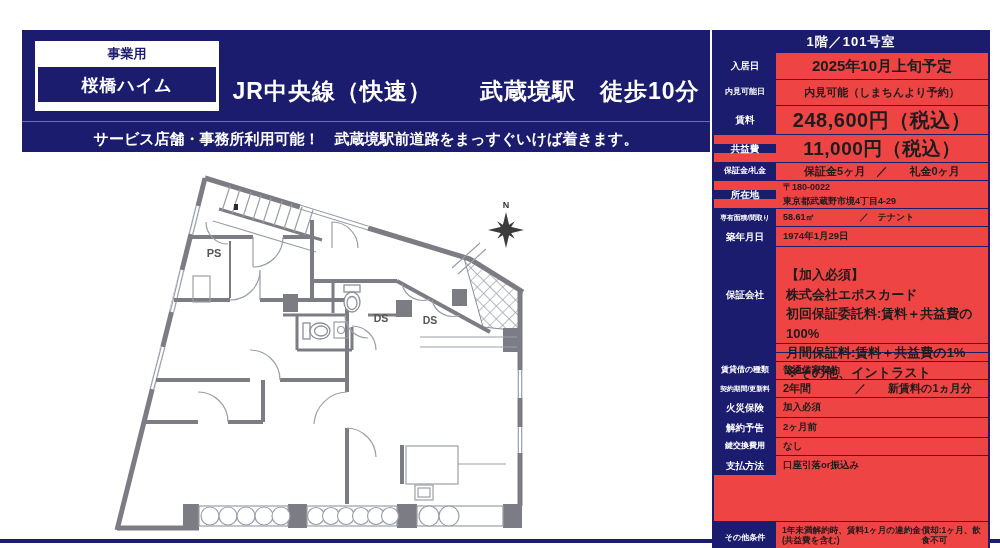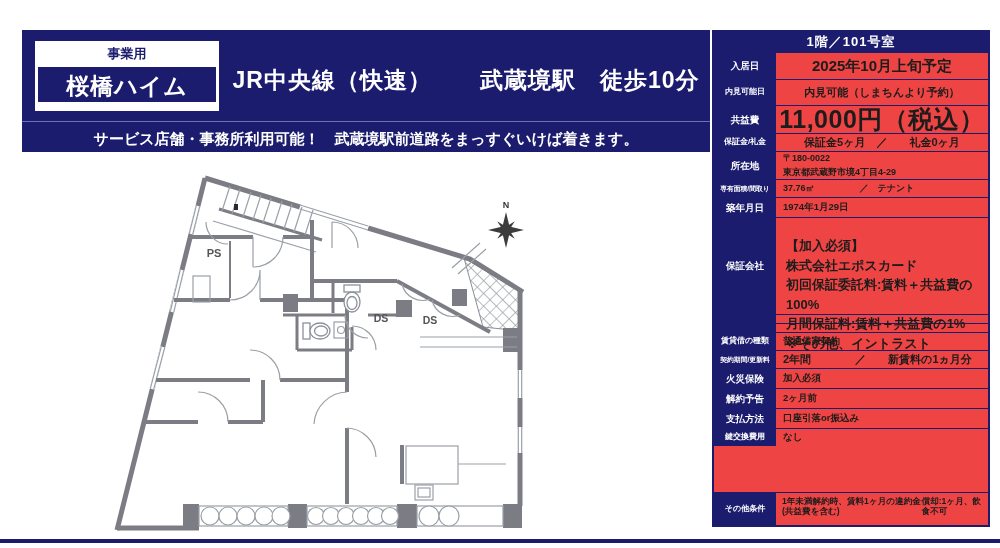--- a/index.html
+++ b/index.html
@@ -3,22 +3,22 @@
 <meta charset="utf-8">
 <style>
   html,body{margin:0;padding:0;background:#fff;}
   .page{position:relative;width:1000px;height:548px;background:#ffffff;overflow:hidden;
         font-family:"Liberation Sans","DejaVu Sans",sans-serif;}
   
   .header-block{position:absolute;left:22px;top:30px;width:688px;height:122px;background:#1b1c6e;}
   .badge-box{position:absolute;left:13px;top:11px;width:184px;height:70px;background:#ffffff;}
   .badge-top{height:26px;line-height:26px;text-align:center;color:#1b1c6e;font-weight:bold;font-size:13px;}
   .badge-name{margin:0 3px 3px 3px;height:35px;line-height:38px;background:#1b1c6e;color:#fff;
-              text-align:center;font-weight:bold;font-size:23px;letter-spacing:1px;}
-  .header-title{position:absolute;left:204px;right:4px;top:30px;height:40px;line-height:40px;
+              text-align:center;font-weight:bold;font-size:17px;letter-spacing:1px;}
+  .header-title{position:absolute;left:204px;right:4px;top:41px;height:40px;line-height:40px;
                 text-align:center;color:#fff;font-weight:bold;font-size:23px;letter-spacing:1px;}
   .header-divider{position:absolute;left:0;right:0;top:91px;height:1px;background:#6d6fae;}
   .header-sub{position:absolute;left:0;right:0;top:96px;height:26px;line-height:26px;text-align:center;
               color:#fff;font-weight:bold;font-size:15px;}
   
   .bottom-rule{position:absolute;left:0;top:539px;width:1000px;height:4px;background:#1b1c6e;}
   
   .floorplan{position:absolute;left:95px;top:162px;width:470px;height:382px;}
   
   .spec-table{position:absolute;left:712px;top:30px;width:278px;border:2px solid #1b1c6e;
@@ -27,36 +27,36 @@
   .trow:first-child{border-top:none;}
   .t-head{background:#1b1c6e;color:#fff;font-weight:bold;font-size:13px;display:flex;
           align-items:center;justify-content:center;letter-spacing:1px;}
   .lbl{width:62px;flex:0 0 62px;background:#1b1c6e;color:#fff;font-weight:bold;font-size:9.5px;
        display:flex;align-items:center;justify-content:center;text-align:center;line-height:1.05;}
   .lbl.sm{font-size:8px;}
   .lbl.xs{font-size:6.8px;}
   .val{flex:1;display:flex;align-items:center;justify-content:center;color:#1c1c1c;
        font-size:9.5px;font-weight:600;min-width:0;}
   .v-xl{font-size:20px;font-weight:bold;letter-spacing:0.5px;}
-  .v-xl2{font-size:25px;font-weight:bold;letter-spacing:0.5px;}
+  .v-xl2{font-size:19px;font-weight:bold;letter-spacing:0.5px;}
   .v-lg{font-size:15px;font-weight:bold;}
   .v-md{font-size:11px;font-weight:bold;}
   .v-left{justify-content:flex-start;padding-left:7px;}
   .v-addr{flex-direction:column;align-items:flex-start;justify-content:center;padding-left:7px;
           font-size:9px;font-weight:600;line-height:1.45;}
   .v-sub1{flex:0 0 84px;border-right:1px solid #1b1c6e;display:flex;align-items:center;
           padding-left:6px;font-size:8.5px;font-weight:600;color:#1c1c1c;}
   .v-sub2{flex:1;display:flex;align-items:center;padding-left:5px;font-size:9.5px;font-weight:600;color:#1c1c1c;}
   .v-multi{align-items:flex-start;justify-content:flex-start;padding:5px 10px;
            font-size:13px;font-weight:600;line-height:1.5;white-space:pre-line;text-align:left;}
   .v-split{justify-content:space-between;padding:0 10px 0 7px;font-size:9.5px;font-weight:600;}
   .v-two{align-items:flex-start;justify-content:space-between;
          padding:3px 6px;font-size:8.6px;font-weight:600;text-align:left;line-height:1.2;}
   
-  .h20{height:20px;} .h26{height:26px;} .h25{height:25px;} .h28{height:28px;} .h27{height:27px;}
+  .h20{height:20px;} .h26{height:26px;} .h25{height:25px;} .h28{height:28px;} .h27{height:27px;align-items:center;}
   .h17{height:17px;} .h19{height:19px;} .h96{height:96px;} .h8{height:8px;} .h32{height:32px;margin-top:46px;}
 </style>
 </head>
 <body>
 
 <div class="page">
 
   <div class="bottom-rule"></div>
 
   <div class="header-block">
@@ -217,20 +217,24 @@
     <div class="trow h26">
       <div class="lbl">入居日</div>
       <div class="val v-lg">2025年10月上旬予定</div>
     </div>
 
     <div class="trow h25">
       <div class="lbl sm">内見可能日</div>
       <div class="val v-md">内見可能（しまちんより予約）</div>
     </div>
 
+    <div class="trow h28">
+      <div class="lbl">賃料</div>
+      <div class="val v-xl">248,600円（税込）</div>
+    </div>
 
     <div class="trow h27">
       <div class="lbl">共益費</div>
       <div class="val v-xl2">11,000円（税込）</div>
     </div>
 
     <div class="trow h17">
       <div class="lbl sm">保証金/礼金</div>
       <div class="val v-md">保証金5ヶ月　／　　礼金0ヶ月</div>
     </div>
@@ -239,21 +243,21 @@
       <div class="lbl">所在地</div>
       <div class="val v-addr">
         <div>〒180-0022</div>
         <div>東京都武蔵野市境4丁目4-29</div>
       </div>
     </div>
 
 
     <div class="trow h17">
       <div class="lbl xs">専有面積/間取り</div>
-      <div class="val v-left" style="font-size:9px;">37.76㎡　　　　　／　テナント</div>
+      <div class="val v-left" style="font-size:9px;">58.61㎡　　　　　／　テナント</div>
     </div>
 
     <div class="trow h19">
       <div class="lbl">築年月日</div>
       <div class="val v-left">1974年1月29日</div>
     </div>
 
     <div class="trow h96">
       <div class="lbl">保証会社</div>
       <div class="val v-multi" style="padding-top:18px;">【加入必須】
@@ -285,28 +289,28 @@
     <div class="trow h19">
       <div class="lbl">火災保険</div>
       <div class="val v-left">加入必須</div>
     </div>
 
     <div class="trow h19">
       <div class="lbl">解約予告</div>
       <div class="val v-left">2ヶ月前</div>
     </div>
 
+    <div class="trow h17">
+      <div class="lbl sm">鍵交換費用</div>
+      <div class="val v-left">なし</div>
+    </div>
+
     <div class="trow h19">
       <div class="lbl">支払方法</div>
       <div class="val v-left">口座引落or振込み</div>
-    </div>
-
-    <div class="trow h17">
-      <div class="lbl sm">鍵交換費用</div>
-      <div class="val v-left">なし</div>
     </div>
 
 
     <div class="trow h32">
       <div class="lbl sm">その他条件</div>
       <div class="val v-two">
         <div>1年未満解約時、賃料1ヶ月の違約金(共益費を含む)</div>
         <div>償却:1ヶ月、飲食不可</div>
       </div>
     </div>

